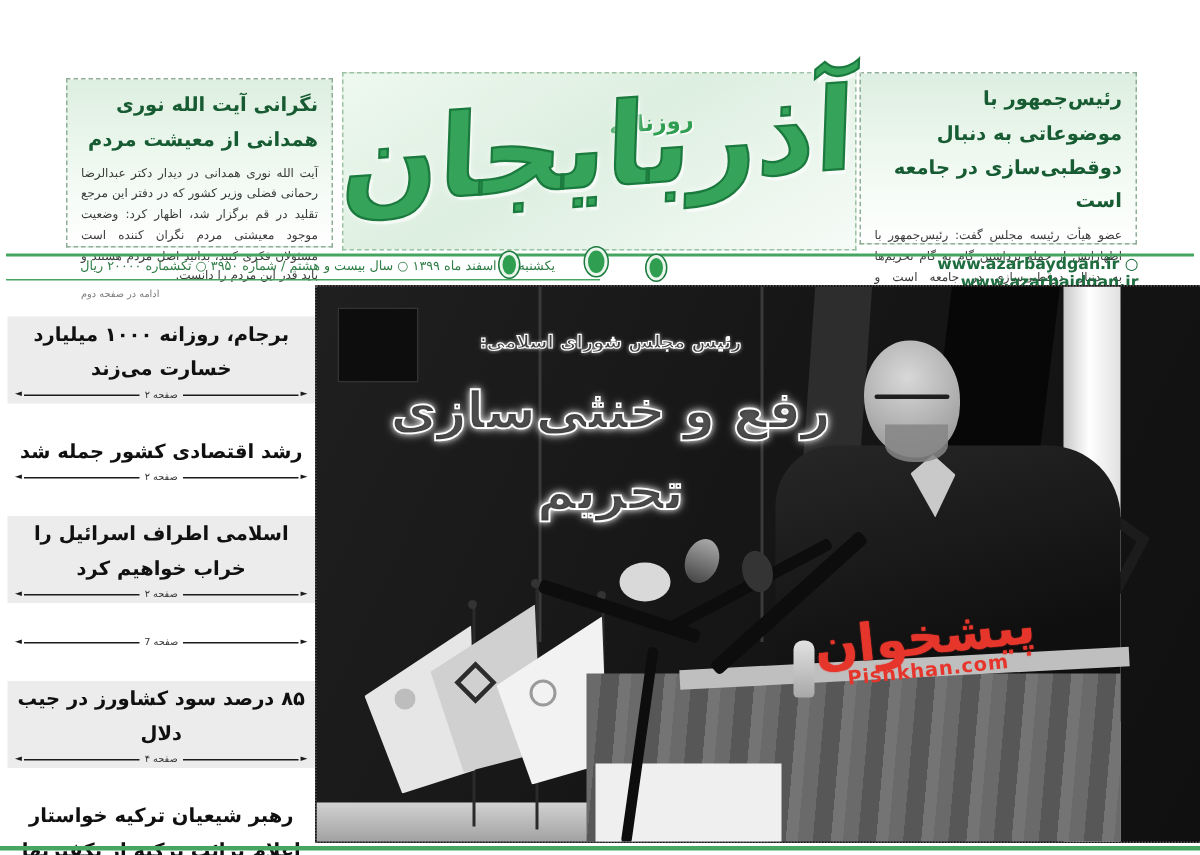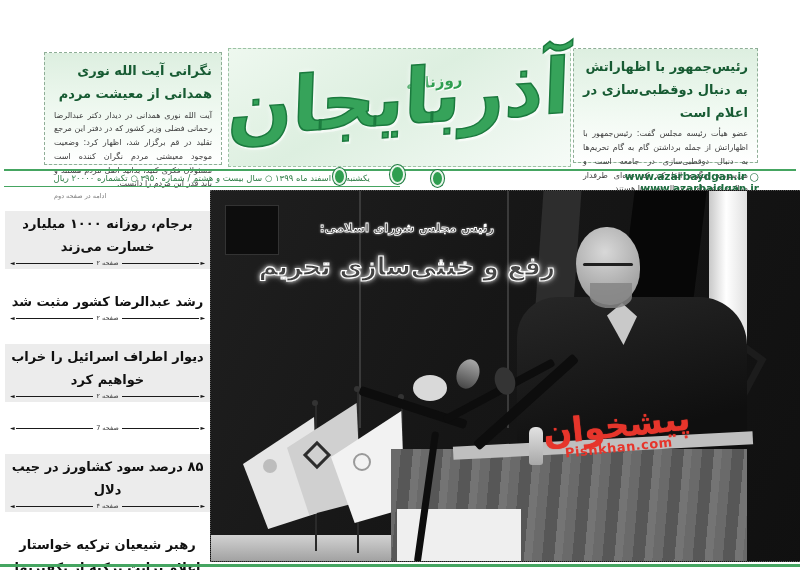--- a/index.html
+++ b/index.html
@@ -119,21 +119,21 @@
   .mb4{left:212px;top:240px;width:7px;height:132px;transform:rotate(8deg);}
   .mic-head{border-radius:50%;}
   .mh1{left:202px;top:184px;width:34px;height:26px;background:#d9d9d9;}
   .mh2{left:246px;top:168px;width:22px;height:30px;background:linear-gradient(#a8a8a8,#474747);transform:rotate(20deg);}
   .mh3{left:284px;top:176px;width:20px;height:28px;background:#343434;transform:rotate(-15deg);}
 
   .overlay{left:4px;top:30px;width:384px;text-align:center;direction:rtl;z-index:6;}
   .overlay div{position:static;}
   .ov-kicker{font-size:12px;font-weight:bold;color:rgba(48,48,48,.85);
     -webkit-text-stroke:.8px #fff;text-shadow:0 0 3px rgba(255,255,255,.95);margin-bottom:12px;}
-  .ov-line{font-size:25px;font-weight:bold;color:rgba(38,38,38,.8);line-height:1.6;
+  .ov-line{font-size:34px;font-weight:bold;color:rgba(38,38,38,.8);line-height:1.6;
     -webkit-text-stroke:1.2px #fff;text-shadow:0 0 4px rgba(255,255,255,.95),0 0 7px rgba(255,255,255,.7);text-align:center;}
 
   .watermark{left:328px;top:214px;width:156px;text-align:center;transform:rotate(-6deg);z-index:7;direction:rtl;}
   .watermark div{position:static;}
   .wm-fa{font-size:34px;font-weight:bold;color:var(--watermark-red);text-shadow:0 0 1px var(--watermark-red);}
   .wm-en{font-size:13px;font-weight:bold;color:var(--watermark-red);direction:ltr;margin-top:-5px;letter-spacing:.5px;}
 </style>
 </head>
 <body>
 
@@ -147,21 +147,21 @@
 
   <div class="masthead">
     <div class="masthead-sub">روزنامه</div>
     <div class="masthead-title">آذربایجان</div>
   </div>
   <span class="m-dot d1"></span>
   <span class="m-dot d2"></span>
   <span class="m-dot d3"></span>
 
   <div class="top-box box-right">
-    <div class="box-title">رئیس‌جمهور با اظهاراتش به دنبال دوقطبی‌سازی در اعلام است</div>
+    <div class="box-title">رئیس‌جمهور با موضوعاتی به دنبال دوقطبی‌سازی در جامعه است</div>
     <div class="box-body">عضو هیأت رئیسه مجلس گفت: رئیس‌جمهور با اظهاراتش از جمله برداشتن گام به گام تحریم‌ها به دنبال دوقطبی‌سازی در جامعه است و می‌سوریه اینگونه القا کند که عده‌ای طرفدار مذاکره و عده‌ای به دنبال تحریم‌ها هستند.</div>
     <div class="box-more">ادامه در صفحه دوم</div>
   </div>
 
   <div class="rule rule-top"></div>
   <div class="date-info">یکشنبه ۲۴ اسفند ماه ۱۳۹۹ ○ سال بیست و هشتم / شماره ۳۹۵۰ ○ تکشماره ۲۰۰۰۰ ریال</div>
   <div class="rule rule-under-date"></div>
   <div class="websites">www.azarbaydgan.ir ○ www.azarbaidgan.ir</div>
 
   <div class="headlines">
@@ -171,32 +171,32 @@
       <div class="h-divider" dir="ltr">
         <span class="arr">◄</span>
           <span class="line"></span>
           <span class="d-label">صفحه ۲</span>
           <span class="line"></span>
           <span class="arr">►</span>
       </div>
     </div>
 
     <div class="h-item">
-      <div class="h-text">رشد عبدالرضا کشور مثبت شد</div>
+      <div class="h-text">رشد اقتصادی کشور جمله شد</div>
       <div class="h-divider" dir="ltr">
         <span class="arr">◄</span>
           <span class="line"></span>
           <span class="d-label">صفحه ۲</span>
           <span class="line"></span>
           <span class="arr">►</span>
       </div>
     </div>
 
     <div class="h-item shaded">
-      <div class="h-text">دیوار اطراف اسرائیل را خراب خواهیم کرد</div>
+      <div class="h-text">اسلامی اطراف اسرائیل را خراب خواهیم کرد</div>
       <div class="h-divider" dir="ltr">
         <span class="arr">◄</span>
           <span class="line"></span>
           <span class="d-label">صفحه ۲</span>
           <span class="line"></span>
           <span class="arr">►</span>
       </div>
     </div>
 
     <div class="h-item">

